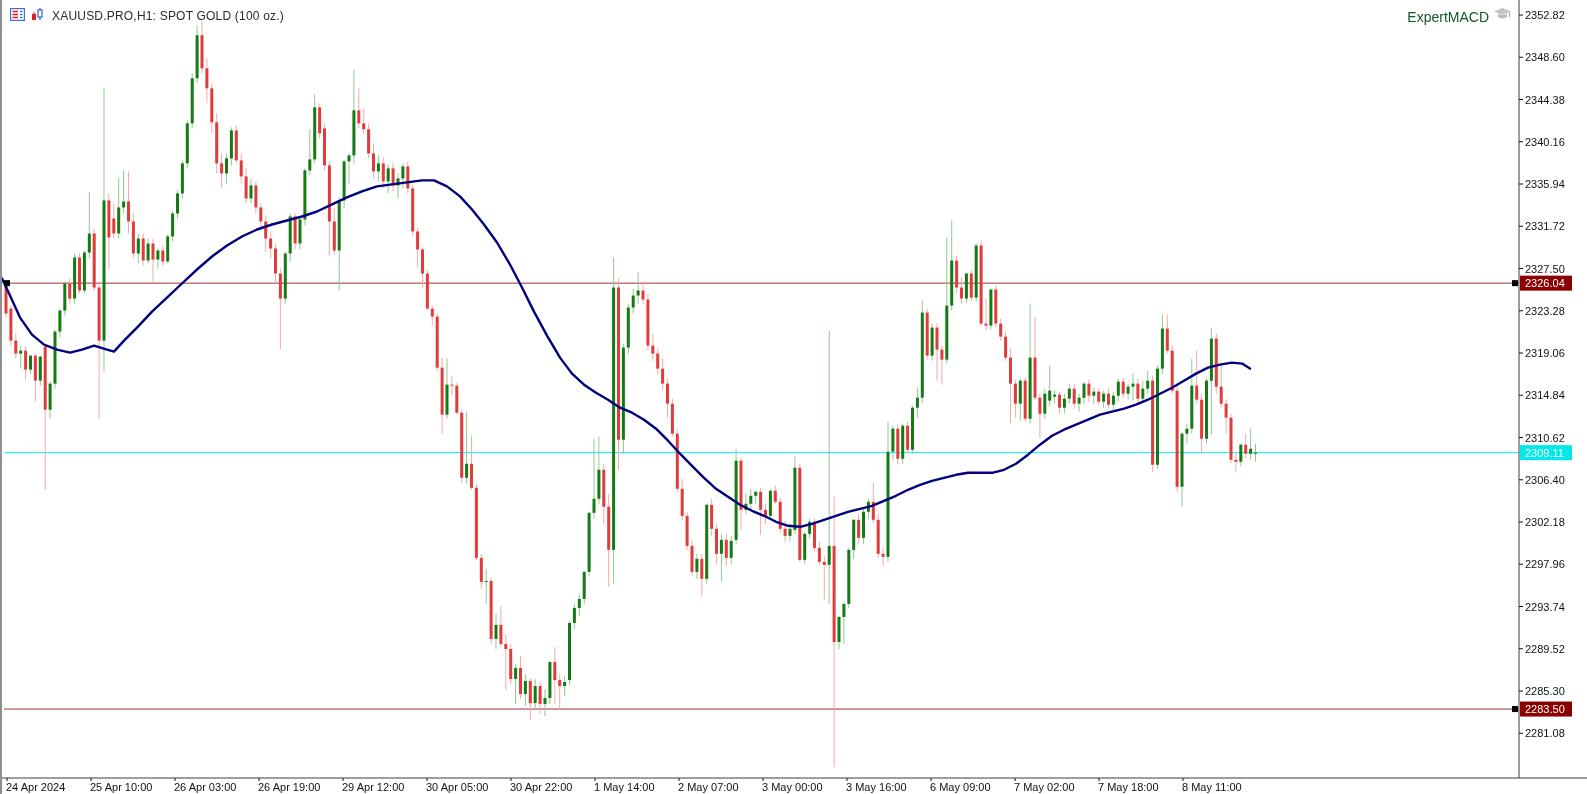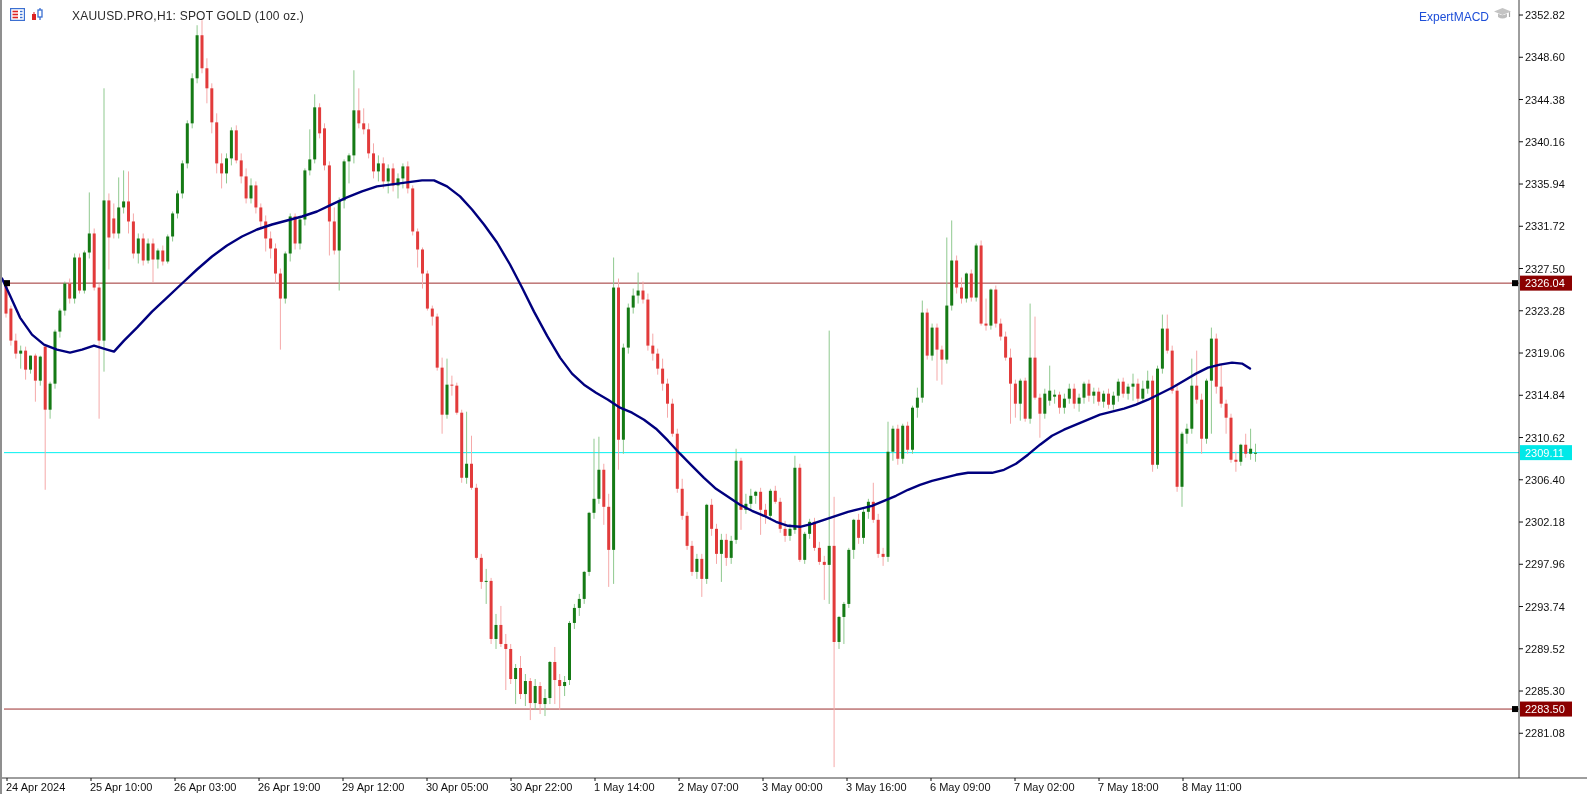--- a/index.html
+++ b/index.html
@@ -1,22 +1,22 @@
 <!DOCTYPE html>
 <html><head>
 <meta charset="utf-8">
 <style>
   html,body{margin:0;padding:0;background:#fff;}
   .screen{position:relative;width:1587px;height:794px;background:#fff;overflow:hidden;
           font-family:"Liberation Sans",sans-serif;border-left:2px solid #8f8f8f;box-sizing:border-box;}
   svg text{font-family:"Liberation Sans",sans-serif;}
   .titlebar{position:absolute;left:8px;top:7px;display:flex;align-items:center;gap:6px;z-index:5;}
-  .title-text{font-size:12px;color:#2b2b2b;margin-left:20px;letter-spacing:0.2px;}
+  .title-text{font-size:12px;color:#2b2b2b;margin-left:0;letter-spacing:0.2px;}
   .indicator-tag{position:absolute;right:76px;top:8px;display:flex;align-items:center;gap:5px;z-index:5;}
-  .indicator-text{font-size:12px;color:#1d4ed8;}
+  .indicator-text{font-size:14px;color:#14532d;}
   .icon{display:inline-block;}
 </style>
 </head>
 <body>
 
 <div class="screen">
   <svg id="chart-svg" width="1587" height="794" viewBox="0 0 1587 794">
       <line x1="2" y1="283.139360000002" x2="1517" y2="283.139360000002" stroke="#9c2f2f" stroke-width="1"></line>
       <line x1="2" y1="709.0498400000017" x2="1517" y2="709.0498400000017" stroke="#9c2f2f" stroke-width="1"></line>
       <line x1="2" y1="452.6425200000004" x2="1517" y2="452.6425200000004" stroke="#00f2f2" stroke-width="1"></line>

